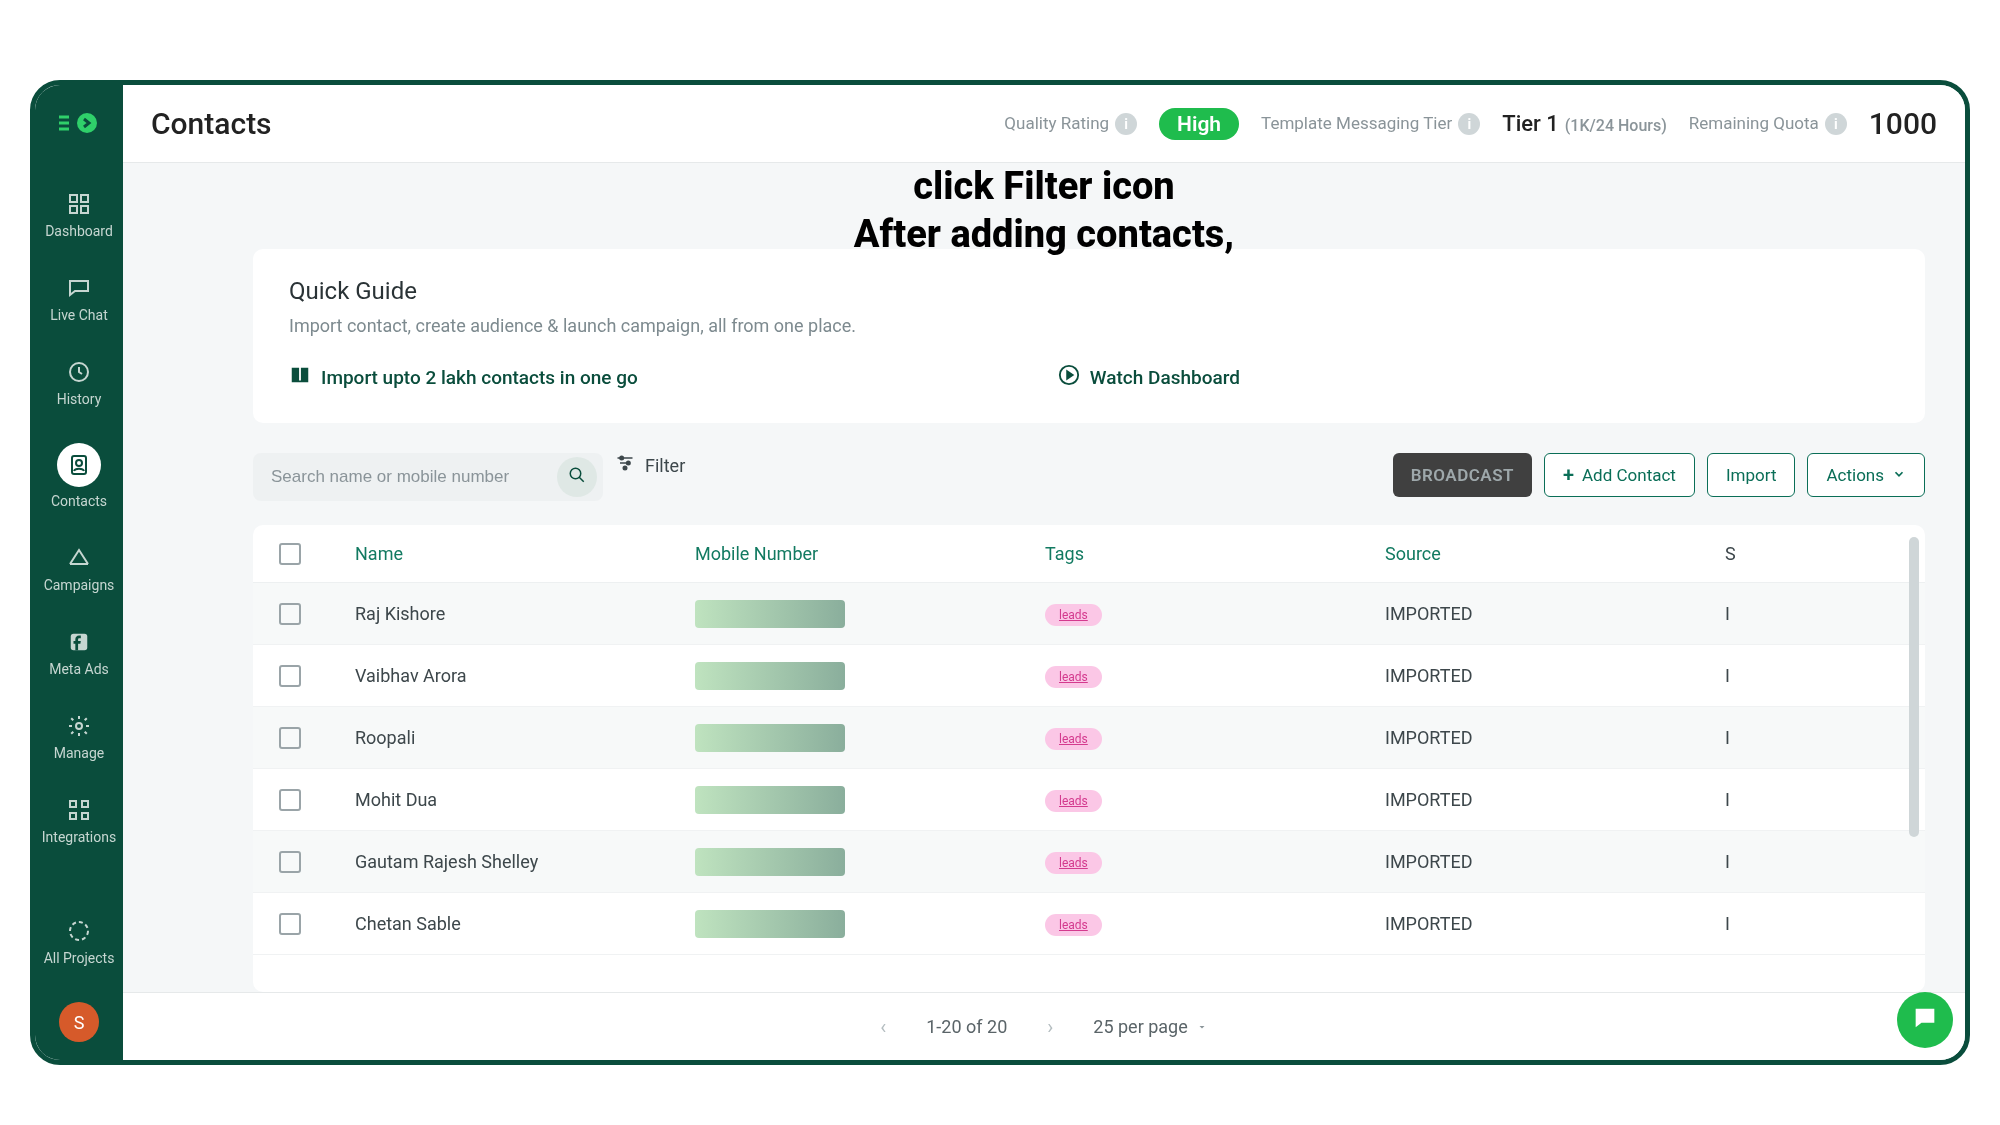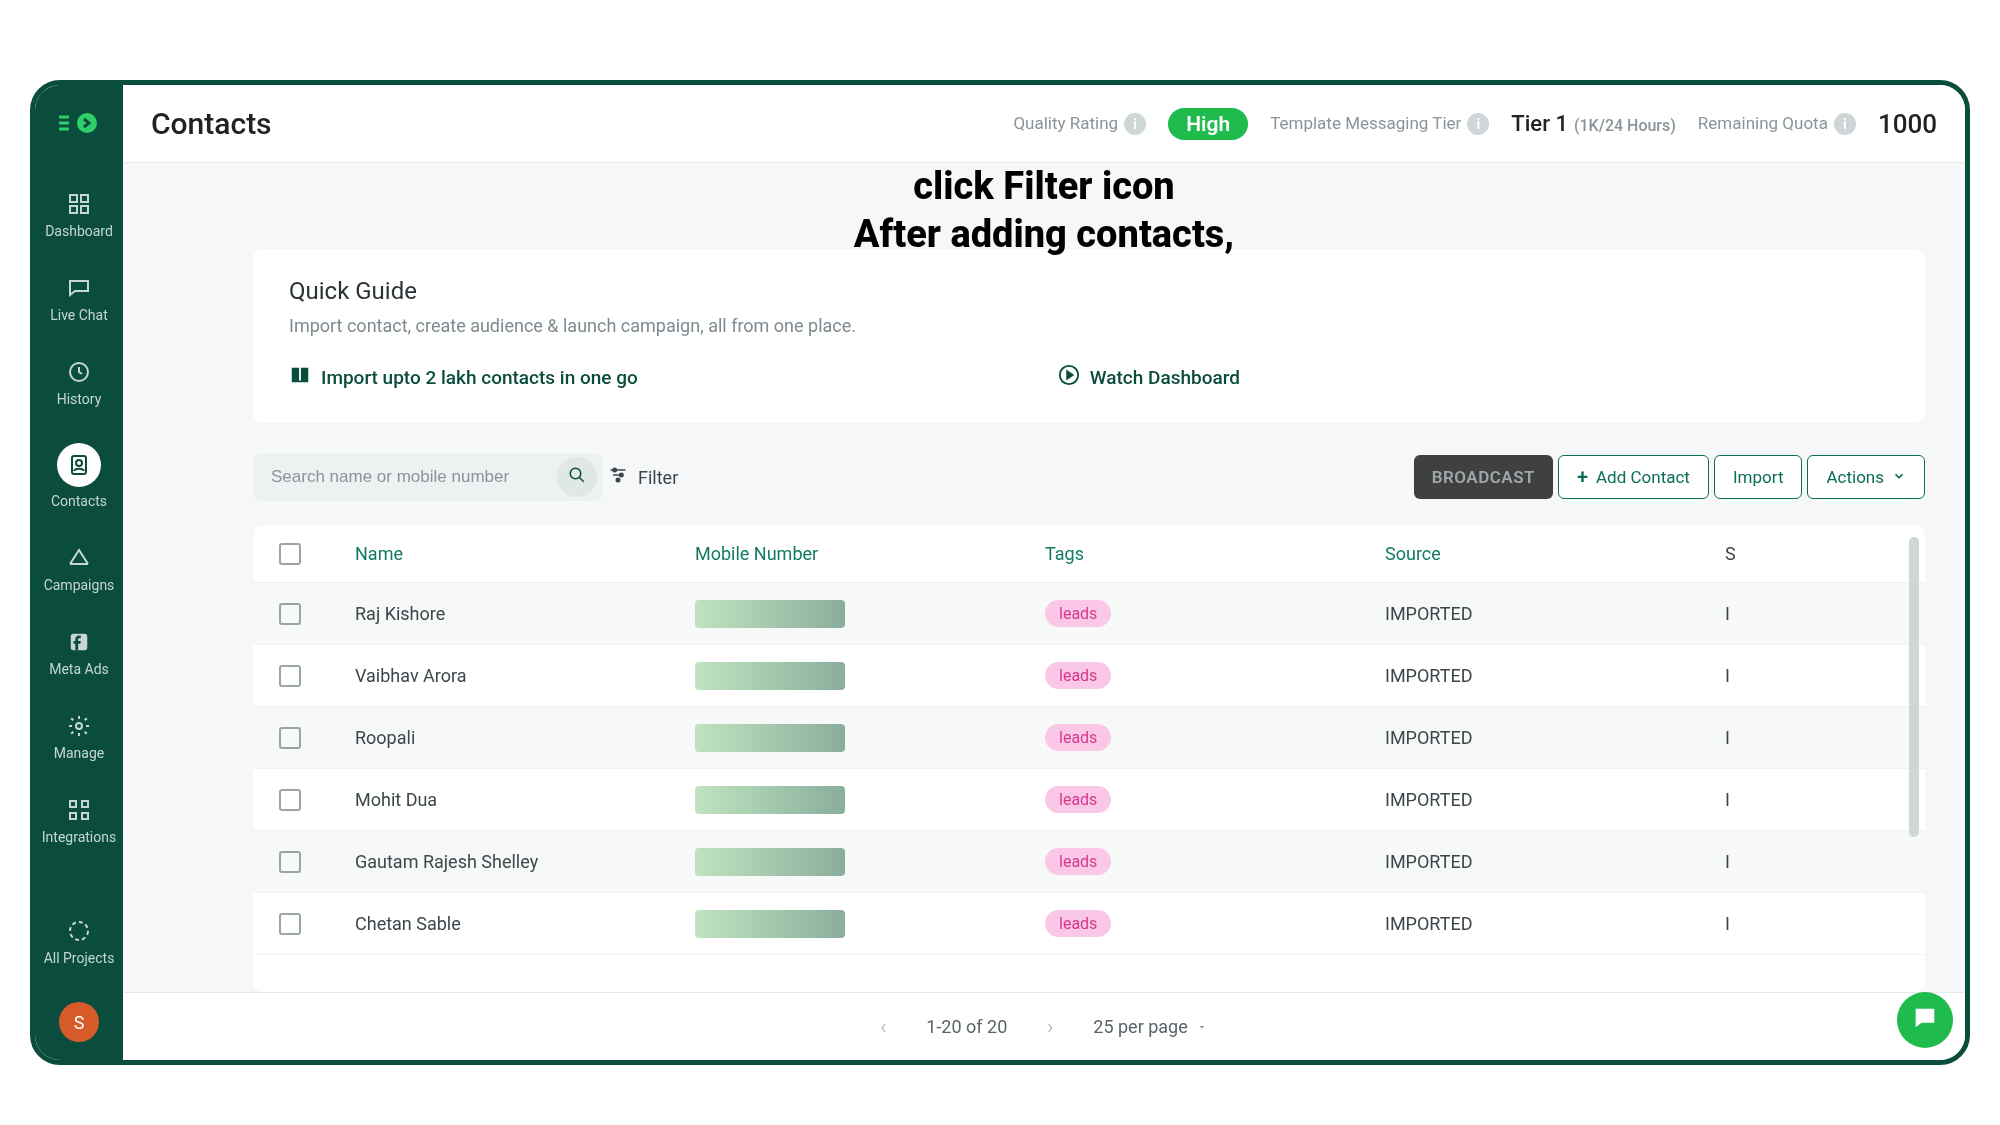--- a/index.html
+++ b/index.html
@@ -71,41 +71,41 @@
     width:22px; height:22px; border-radius:50%; background:#cfd6d8;
     display:inline-flex; align-items:center; justify-content:center;
     color:#fff; font-size:14px; font-weight:bold; margin-left:6px;
   }
   .pill {
     background:#1fbc4d; color:#fff; border-radius: 999px;
     padding: 4px 18px; font-size:21px; font-weight:600;
   }
   .tier { color:#222; font-size:22px; font-weight:500; }
   .tier-sub { color:#8a9499; font-size:16px; margin-left:6px; }
-  .quota { color:#222; font-size:26px; font-weight:500;text-align:center; }
+  .quota { color:#222; font-size:30px; font-weight:500;text-align:center; }
 
   .content { flex:1; padding: 0 40px 0 130px; overflow:hidden; display:flex; flex-direction:column; position:relative; }
 
   .annot {
     position:absolute; left:50%; top:0; transform:translateX(-50%);
     text-align:center; font-weight:800; font-size:38px; color:#000;
     line-height:1.25; width:100%; pointer-events:none;
   }
 
   .guide-card {
     background:#fff; border-radius:10px; padding: 28px 36px 32px;
     margin-top: 86px;
   }
   .guide-title { font-size:24px; color:#2a3336; margin-bottom:10px; }
   .guide-sub { font-size:18px; color:#7d8a8f; margin-bottom:28px; }
   .guide-links { display:flex; gap:420px; }
   .glink { display:flex; align-items:center; gap:10px; color:#0a4d3c; font-size:19px; font-weight:500; cursor:pointer; }
 
   .toolbar {
-    display:flex; align-items:center; margin-top: 30px; gap: 5px;
+    display:flex; align-items:flex-start; margin-top: 30px; gap: 12px;
   }
   .search-wrap {
     display:flex; align-items:center; background:#eef1f2; border-radius:8px;
     height:48px; width:350px; padding:0 6px 0 18px;
   }
   .search-input {
     flex:1; border:none; outline:none; background:transparent;
     font-size:17px; color:#555;
   }
   .search-input::placeholder { color:#8a9499; }
@@ -147,21 +147,21 @@
   .trow:nth-child(odd) { background:#f7f9f9; }
   .chk {
     width:22px; height:22px; border:2px solid #9aa4a8; border-radius:3px; margin-left:14px;
   }
   .redacted {
     width:150px; height:28px; border-radius:4px;
     background: linear-gradient(90deg, #bfe3bf, #8aae9c);
   }
   .tag {
     display:inline-block; background:#fbc7e6; color:#d43a8e;
-    border-radius:999px; padding:4px 14px; font-size:16px;
+    border-radius:999px; padding:4px 14px; font-size:12px;text-decoration:underline;
   }
   .last-col { color:#3d474b; overflow:hidden; white-space:nowrap; }
   .scrollbar-fake {
     position:absolute; right:6px; top:12px; width:10px; height:300px;
     background:#cfd6d8; border-radius:5px;
   }
 
   .footer {
     height:68px; background:#fff; border-top:1px solid #e6e9ea;
     display:flex; align-items:center; justify-content:center; gap:40px;

